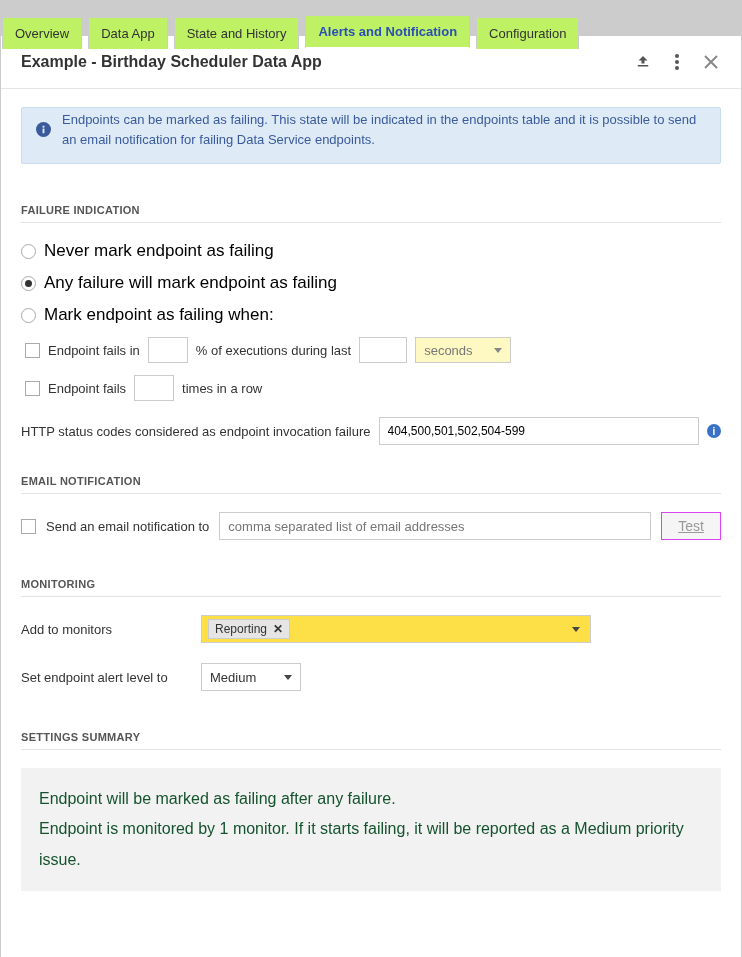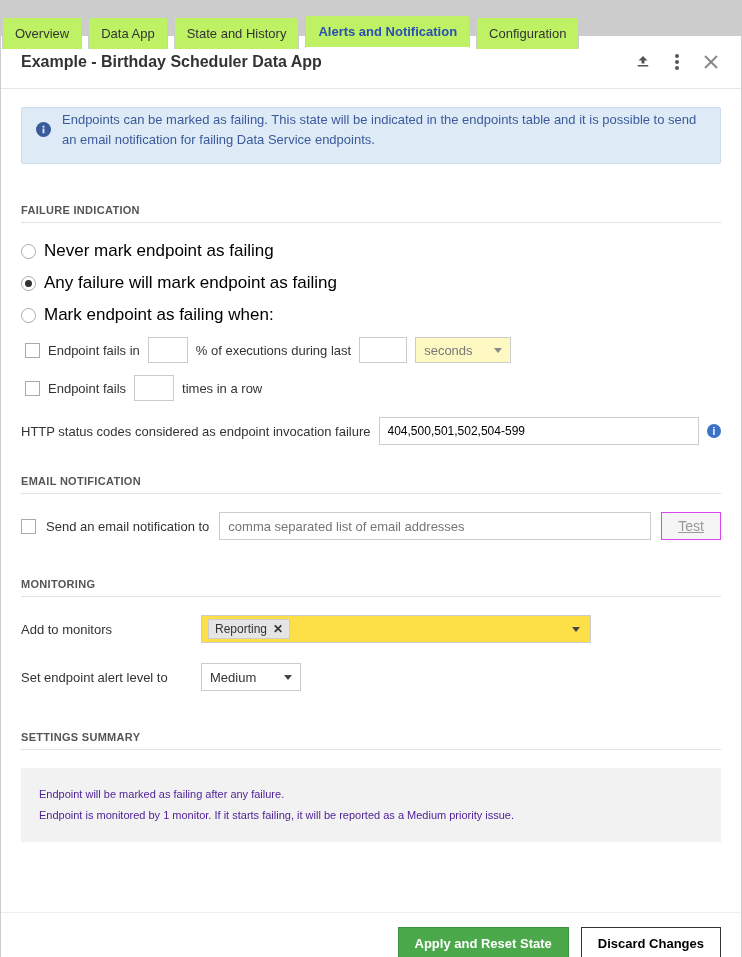--- a/index.html
+++ b/index.html
@@ -146,21 +146,21 @@
     .level-select {
       border:1px solid #ccc; height:28px; width:100px; padding:0 22px 0 8px;
       font-size:13px; position:relative; display:flex; align-items:center; cursor:pointer;
     }
     .level-select::after {
       content:""; position:absolute; right:8px; top:11px;
       border-left:4px solid transparent; border-right:4px solid transparent;
       border-top:5px solid #444;
     }
     .summary-box {
-      background:#f2f2f2; padding:16px 18px; color:#4c1d95; font-size:11px; line-height:1.9;
+      background:#f2f2f2; padding:16px 18px; color:#14532d; font-size:16px; line-height:1.9;
       margin-bottom: 70px;
     }
     .footer {
       padding:14px 20px 18px 20px; display:flex; justify-content:flex-end; gap:12px;
       border-top:1px solid #eee;
     }
     .btn-primary {
       background:#4ba84b; color:#fff; border:1px solid #3f933f; padding:8px 16px;
       font-size:13px; font-weight:600; cursor:pointer;
     }

